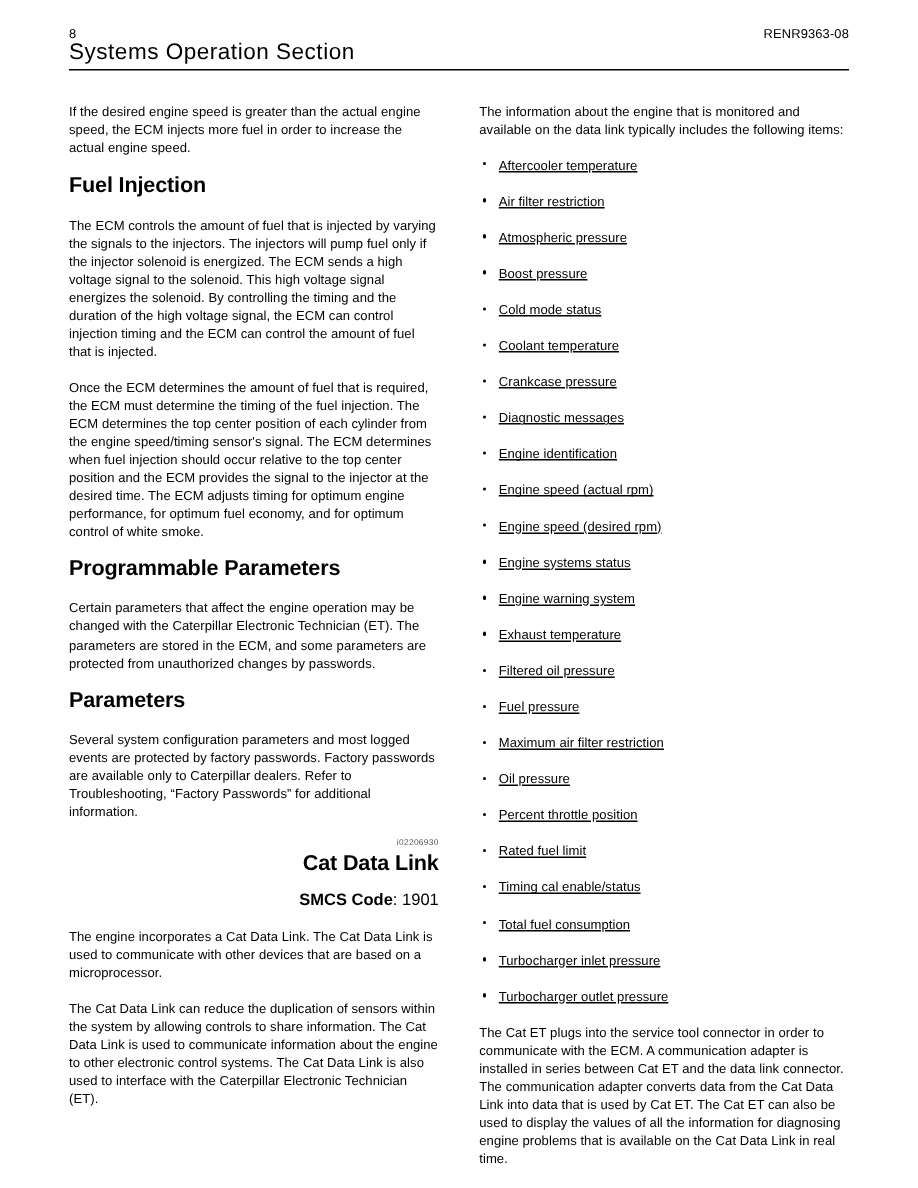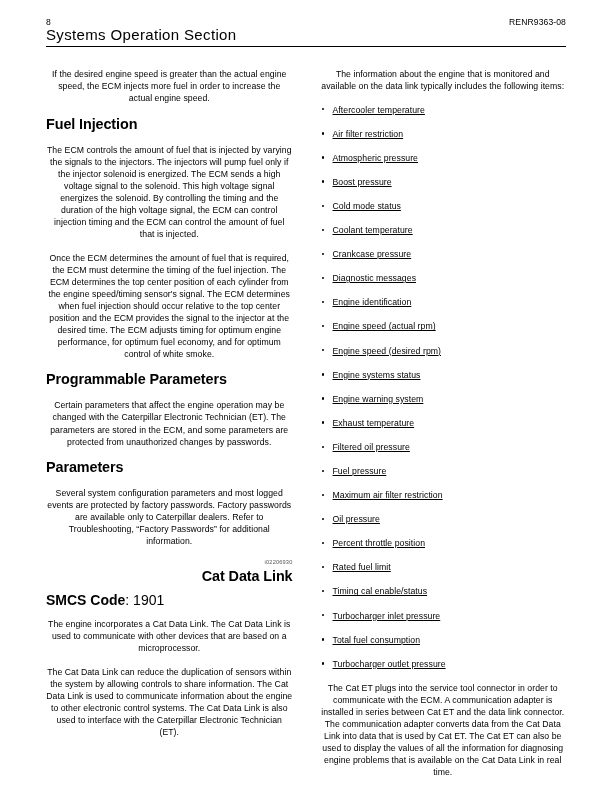--- a/index.html
+++ b/index.html
@@ -70,44 +70,45 @@
   }
   .col {
     width: 247px;
     position: relative;
   }
 
   p.body {
     font-size: 8.7px;
     line-height: 12.05px;
     margin: 0 0 11.5px 0;
-    text-align: center;
+    text-align: left;
     letter-spacing: 0.05px;
   }
   p.body:last-child { margin-bottom: 0; }
 
   h2.section-head {
     font-size: 14.4px;
     font-weight: bold;
     line-height: 17px;
     margin: 7px 0 11px 0;
     letter-spacing: -0.1px;
   }
   h2.doc-head {
     font-size: 14.4px;
     font-weight: bold;
     line-height: 17px;
     margin: 3px 0 9px 0;
     letter-spacing: -0.1px;
     text-align: right;
   }
   .smcs {
-    font-size: 14px;
+    font-size: 11px;
     line-height: 12px;
     margin: 0 0 12px 0;
+    text-align: right;
   }
   .smcs .smcs-label { font-weight: bold; }
 
   .refnum {
     font-size: 5.6px;
     text-align: right;
     color: #555555;
     margin: 7px 0 1px 0;
     letter-spacing: 0.2px;
   }
@@ -197,22 +198,22 @@
         <li><span class="dot"></span><span>Engine systems status</span></li>
         <li><span class="dot"></span><span>Engine warning system</span></li>
         <li><span class="dot"></span><span>Exhaust temperature</span></li>
         <li><span class="dot"></span><span>Filtered oil pressure</span></li>
         <li><span class="dot"></span><span>Fuel pressure</span></li>
         <li><span class="dot"></span><span>Maximum air filter restriction</span></li>
         <li><span class="dot"></span><span>Oil pressure</span></li>
         <li><span class="dot"></span><span>Percent throttle position</span></li>
         <li><span class="dot"></span><span>Rated fuel limit</span></li>
         <li><span class="dot"></span><span>Timing cal enable/status</span></li>
+        <li><span class="dot"></span><span>Total fuel consumption</span></li>
         <li><span class="dot"></span><span>Turbocharger inlet pressure</span></li>
-        <li><span class="dot"></span><span>Total fuel consumption</span></li>
         <li><span class="dot"></span><span>Turbocharger outlet pressure</span></li>
       </ul>
 
       <p class="body after-list">The Cat ET plugs into the service tool connector in order to communicate with the ECM. A communication adapter is installed in series between Cat ET and the data link connector. The communication adapter converts data from the Cat Data Link into data that is used by Cat ET. The Cat ET can also be used to display the values of all the information for diagnosing engine problems that is available on the Cat Data Link in real time.</p>
 
     </div>
 
   </div>
 </div>
 

